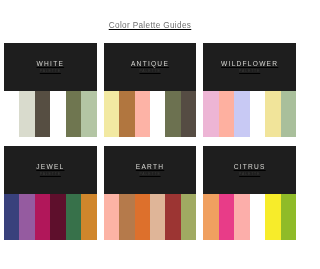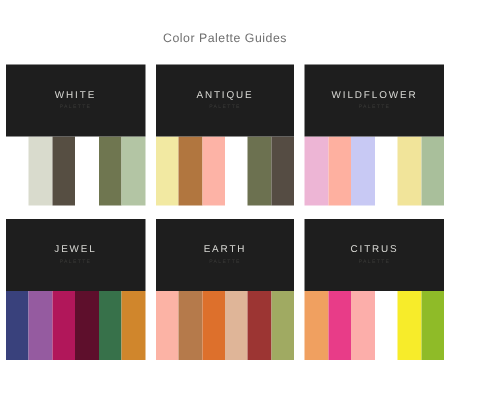--- a/index.html
+++ b/index.html
@@ -12,20 +12,21 @@
     background: #ffffff;
     font-family: "Liberation Sans", sans-serif;
     overflow: hidden;
   }
   .page {
     width: 300px;
     height: 269px;
     position: relative;
     background: #ffffff;
     box-sizing: border-box;
+    text-decoration: underline;
   }
   .page-title {
     text-align: center;
     font-size: 8.2px;
     letter-spacing: 0.35px;
     color: #6f6f6f;
     font-family: "Liberation Sans", sans-serif;
     padding-top: 21px;
     margin: 0;
     font-weight: 400;

